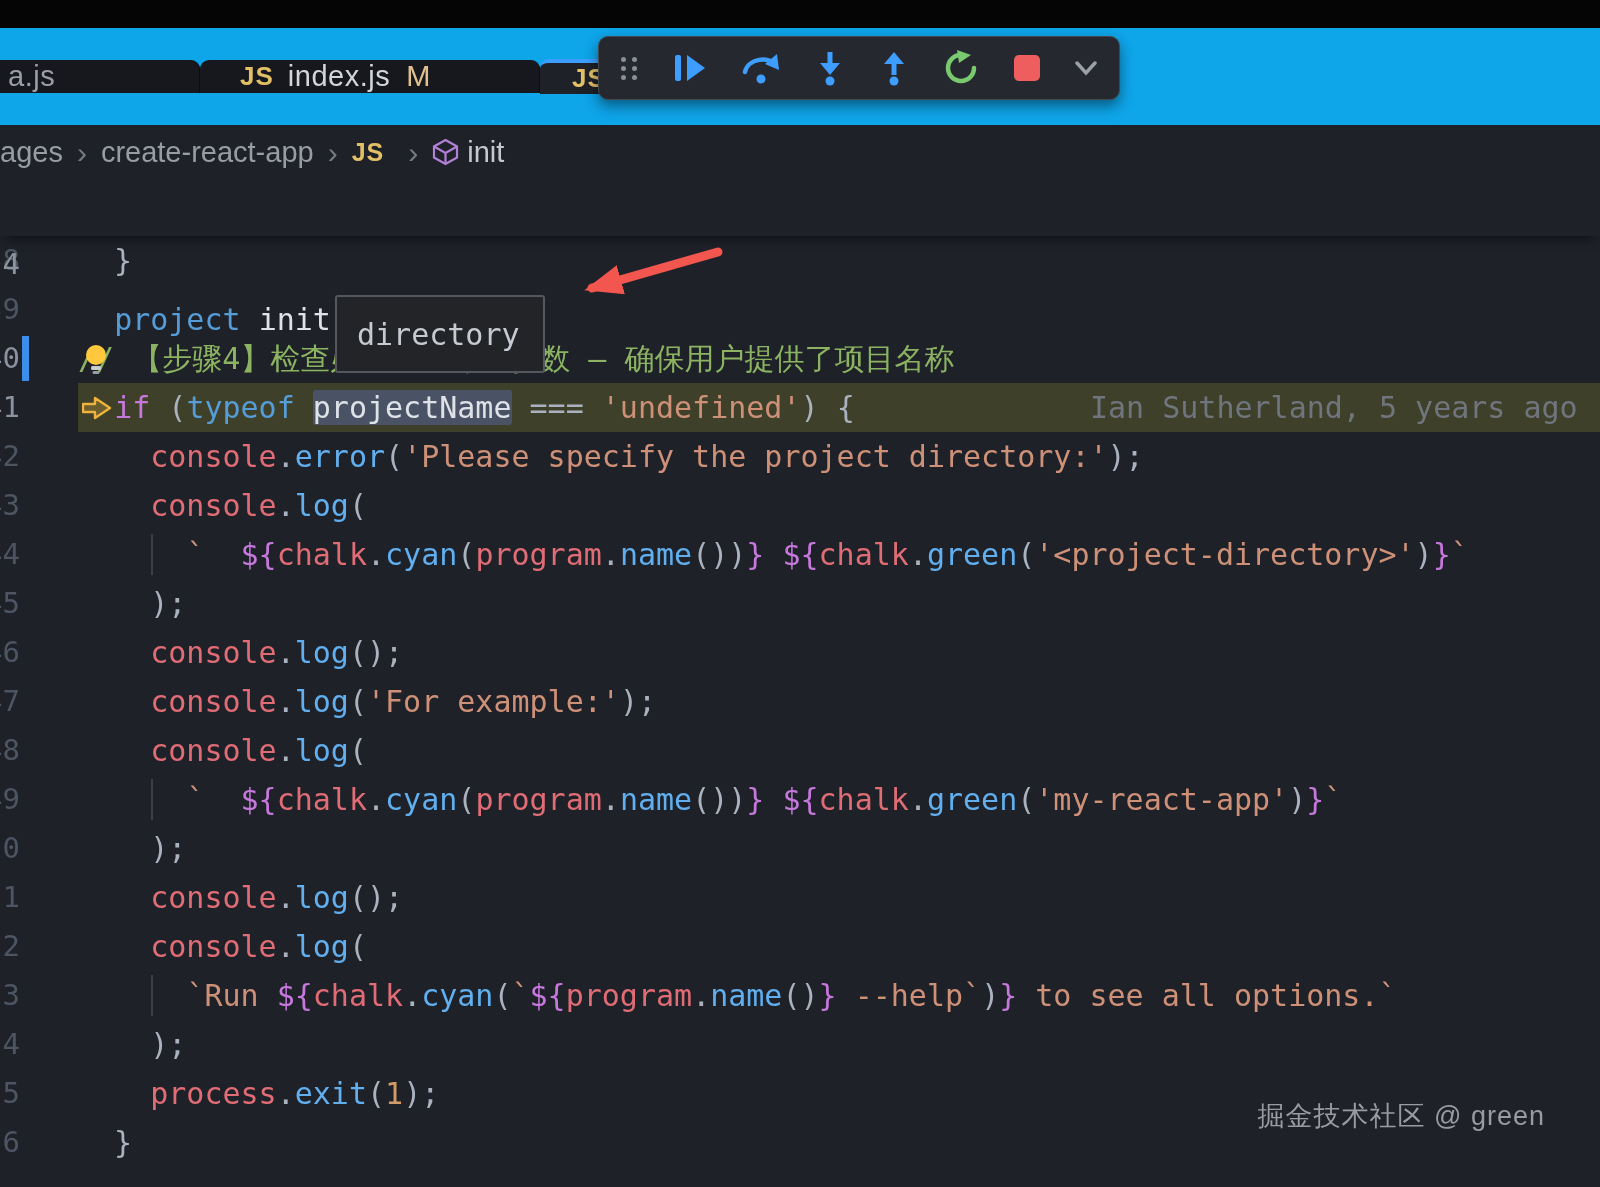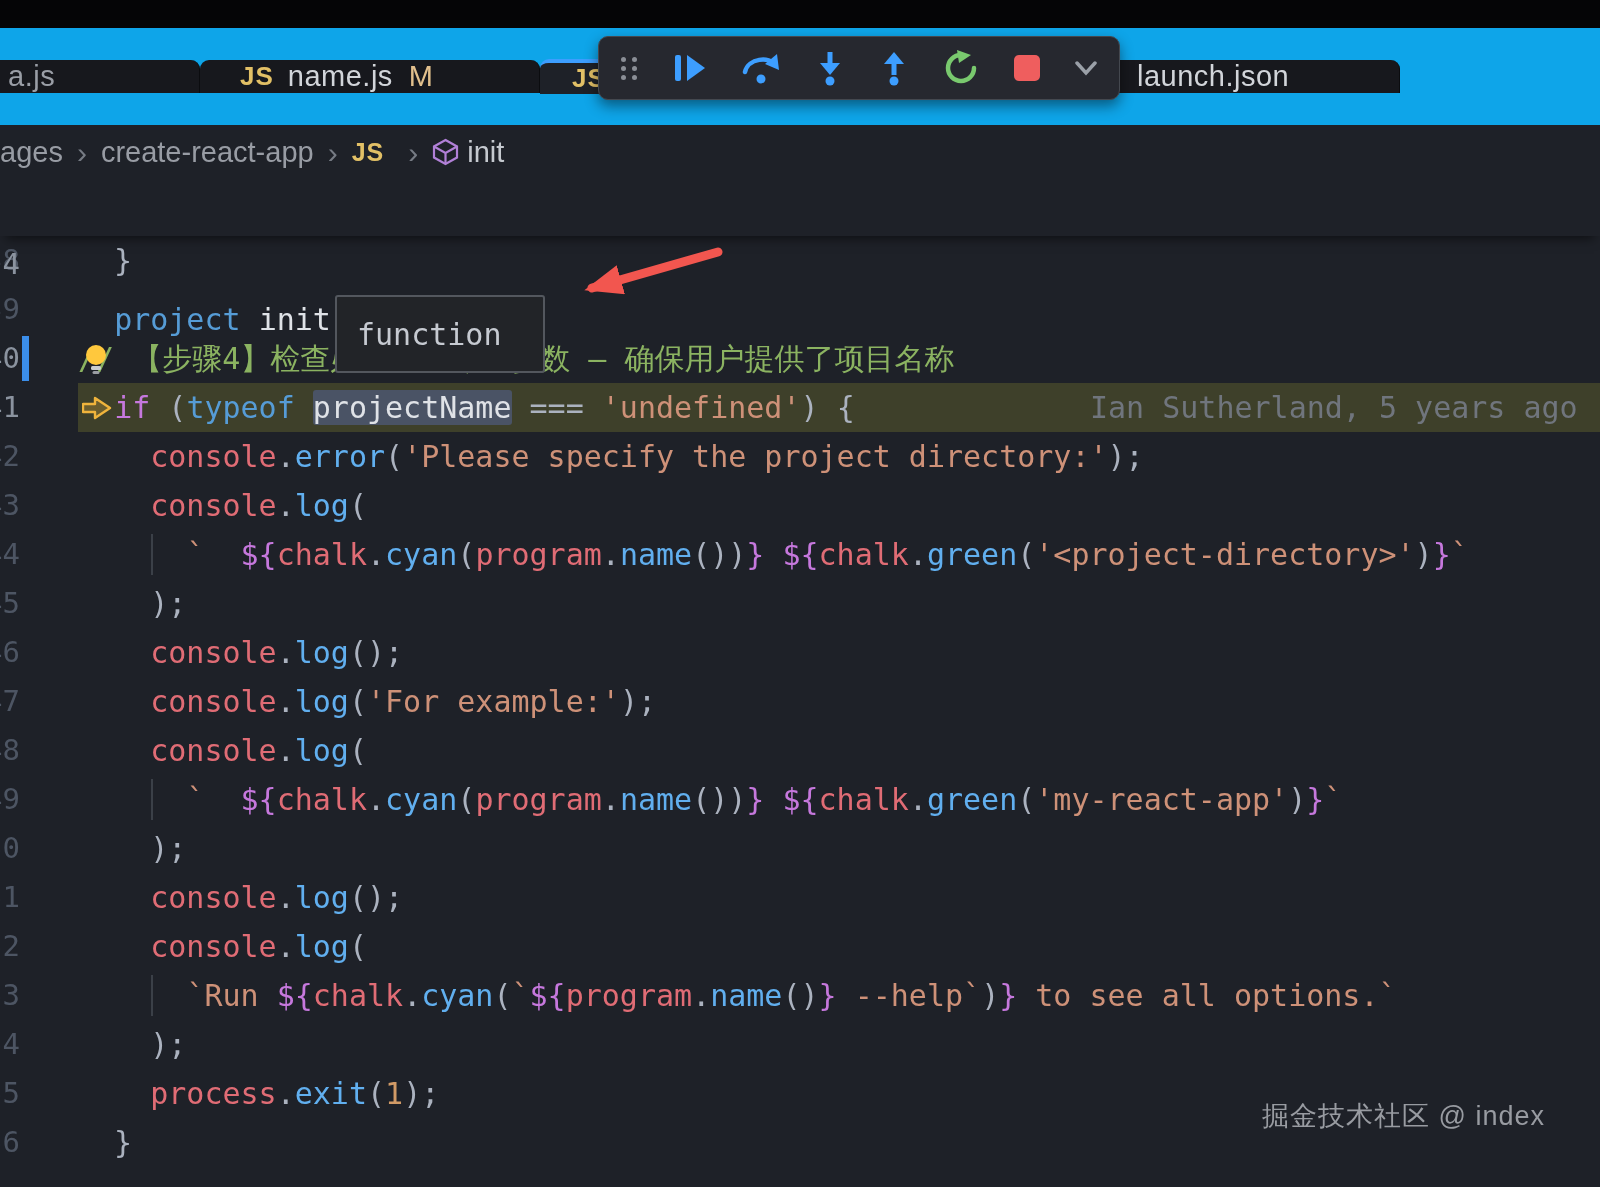--- a/index.html
+++ b/index.html
@@ -75,28 +75,25 @@
 </head>
 <body>
 
 <div class="top-strip"></div>
 <div class="tabs-row">
   <div class="tab tab-partial">
     <span class="tab-label dim">a.js</span>
   </div>
   <div class="tab tab-index">
     <span class="js-icon">JS</span>
-    <span class="tab-label">name.js</span>
+    <span class="tab-label">index.js</span>
     <span class="tab-badge">M</span>
   </div>
   <div class="tab tab-active">
     <span class="js-icon">JS</span>
-  </div>
-  <div class="tab tab-launch">
-    <span class="tab-label">launch.json</span>
   </div>
   <div class="tab tab-rest"></div>
 </div>
 
 <div class="dbg-toolbar">
   <span class="dbg-btn grip">
       <i></i>
       <i></i>
       <i></i>
       <i></i>
@@ -191,25 +188,25 @@
     <div class="line"><span class="ln">50</span><span class="lc"><span style="color: rgb(171, 178, 191);">    </span><span style="color: rgb(171, 178, 191);">)</span><span style="color: rgb(171, 178, 191);">;</span></span></div>
     <div class="line"><span class="ln">51</span><span class="lc"><span style="color: rgb(171, 178, 191);">    </span><span style="color: rgb(224, 108, 117);">console</span><span style="color: rgb(171, 178, 191);">.</span><span style="color: rgb(97, 175, 239);">log</span><span style="color: rgb(171, 178, 191);">(</span><span style="color: rgb(171, 178, 191);">)</span><span style="color: rgb(171, 178, 191);">;</span></span></div>
     <div class="line"><span class="ln">52</span><span class="lc"><span style="color: rgb(171, 178, 191);">    </span><span style="color: rgb(224, 108, 117);">console</span><span style="color: rgb(171, 178, 191);">.</span><span style="color: rgb(97, 175, 239);">log</span><span style="color: rgb(171, 178, 191);">(</span></span></div>
     <div class="line"><span class="ln">53</span><span class="guide"></span><span class="lc"><span style="color: rgb(171, 178, 191);">      </span><span style="color: rgb(206, 145, 120);">`Run </span><span style="color: rgb(198, 120, 221);">${</span><span style="color: rgb(224, 108, 117);">chalk</span><span style="color: rgb(171, 178, 191);">.</span><span style="color: rgb(97, 175, 239);">cyan</span><span style="color: rgb(171, 178, 191);">(</span><span style="color: rgb(206, 145, 120);">`</span><span style="color: rgb(198, 120, 221);">${</span><span style="color: rgb(224, 108, 117);">program</span><span style="color: rgb(171, 178, 191);">.</span><span style="color: rgb(97, 175, 239);">name</span><span style="color: rgb(171, 178, 191);">(</span><span style="color: rgb(171, 178, 191);">)</span><span style="color: rgb(198, 120, 221);">}</span><span style="color: rgb(206, 145, 120);"> --help</span><span style="color: rgb(206, 145, 120);">`</span><span style="color: rgb(171, 178, 191);">)</span><span style="color: rgb(198, 120, 221);">}</span><span style="color: rgb(206, 145, 120);"> to see all options.</span><span style="color: rgb(206, 145, 120);">`</span></span></div>
     <div class="line"><span class="ln">54</span><span class="lc"><span style="color: rgb(171, 178, 191);">    </span><span style="color: rgb(171, 178, 191);">)</span><span style="color: rgb(171, 178, 191);">;</span></span></div>
     <div class="line"><span class="ln">55</span><span class="lc"><span style="color: rgb(171, 178, 191);">    </span><span style="color: rgb(224, 108, 117);">process</span><span style="color: rgb(171, 178, 191);">.</span><span style="color: rgb(97, 175, 239);">exit</span><span style="color: rgb(171, 178, 191);">(</span><span style="color: rgb(209, 154, 102);">1</span><span style="color: rgb(171, 178, 191);">)</span><span style="color: rgb(171, 178, 191);">;</span></span></div>
     <div class="line"><span class="ln">56</span><span class="lc"><span style="color: rgb(171, 178, 191);">  }</span></span></div>
   </div>
 
 <div class="hover-tip">
-  <span>function</span>
+  <span>directory</span>
 </div>
 
 <svg class="annot-arrow" width="235" height="95" viewBox="0 0 235 95">
   <defs>
     <marker id="arrhead" markerUnits="userSpaceOnUse" markerWidth="40" markerHeight="34" refX="30" refY="15" orient="auto">
       <path d="M0 0 L38 15 L0 30 Z" style="fill:var(--annotation_red)"></path>
     </marker>
   </defs>
   <line x1="198" y1="26" x2="72" y2="62" style="stroke:var(--annotation_red)" stroke-width="9" stroke-linecap="round" marker-end="url(#arrhead)"></line>
 </svg>
 
-<div class="watermark">掘金技术社区 @ index</div>
+<div class="watermark">掘金技术社区 @ green</div>
 
 </body></html>

